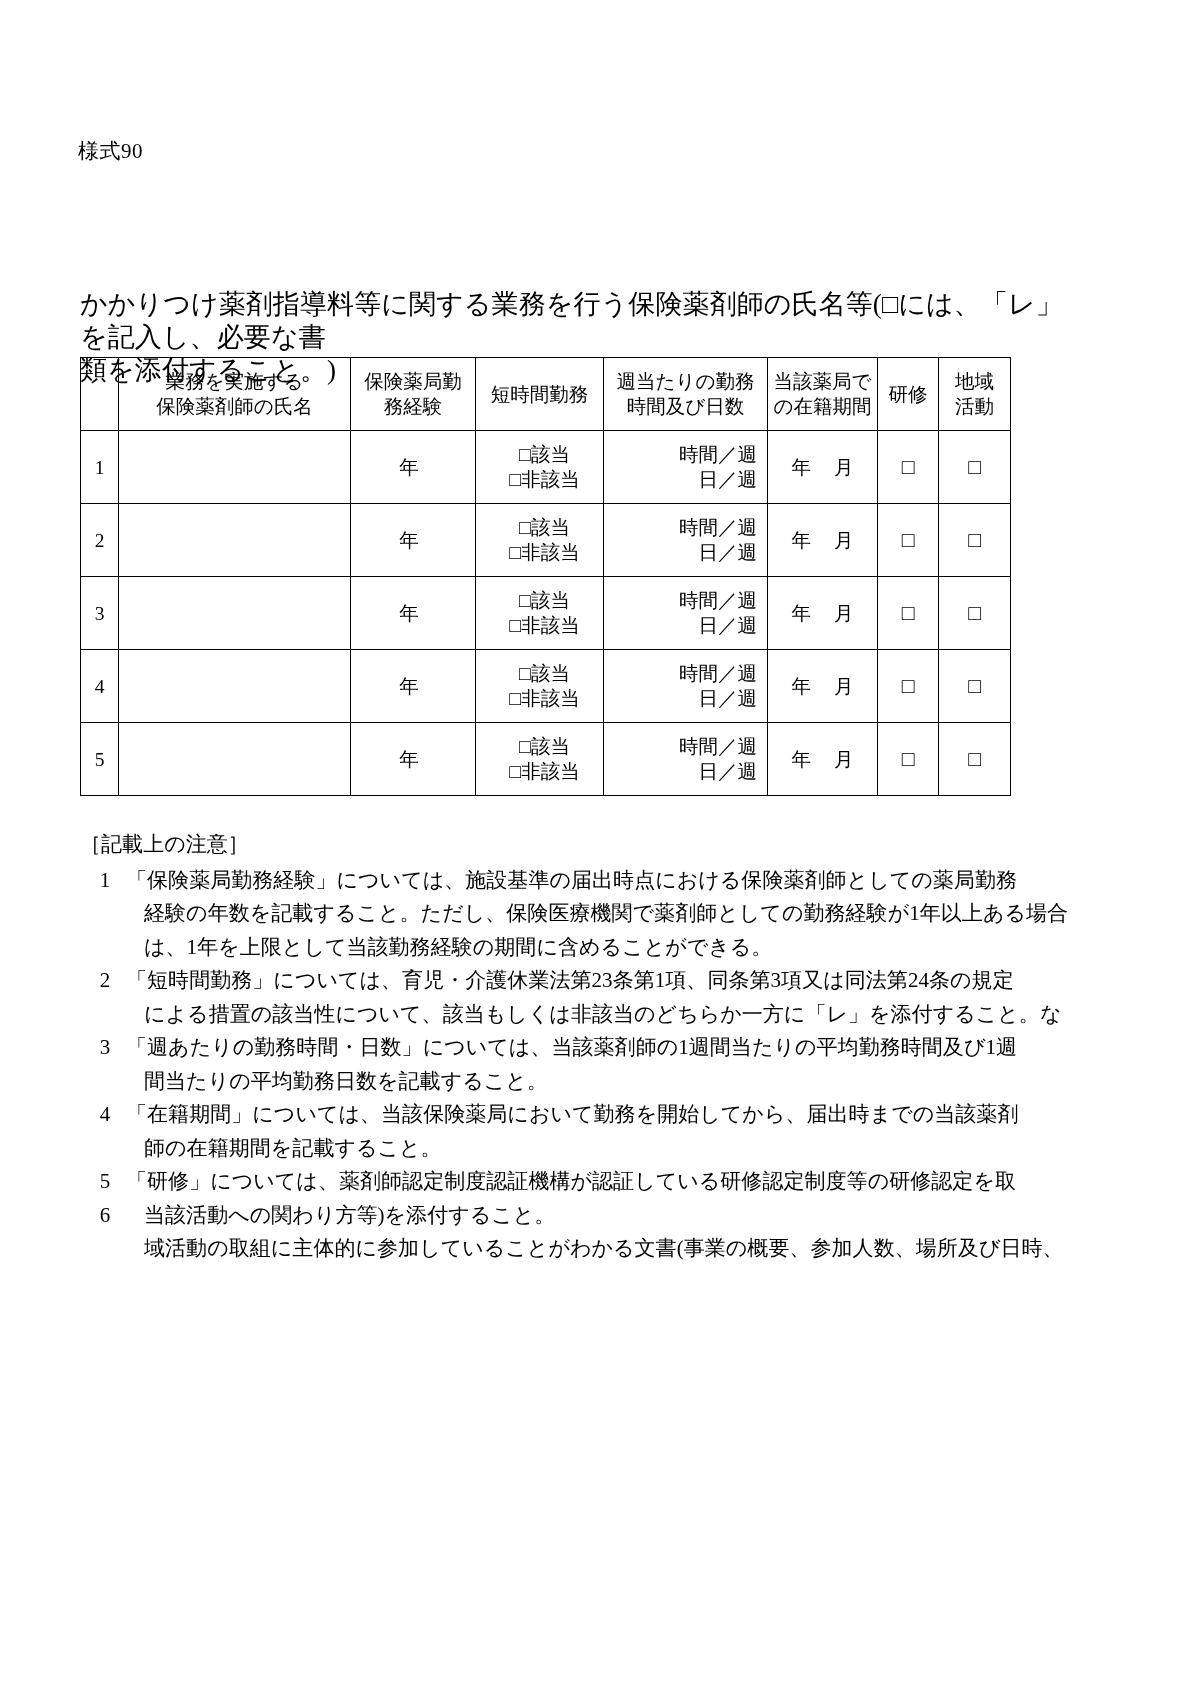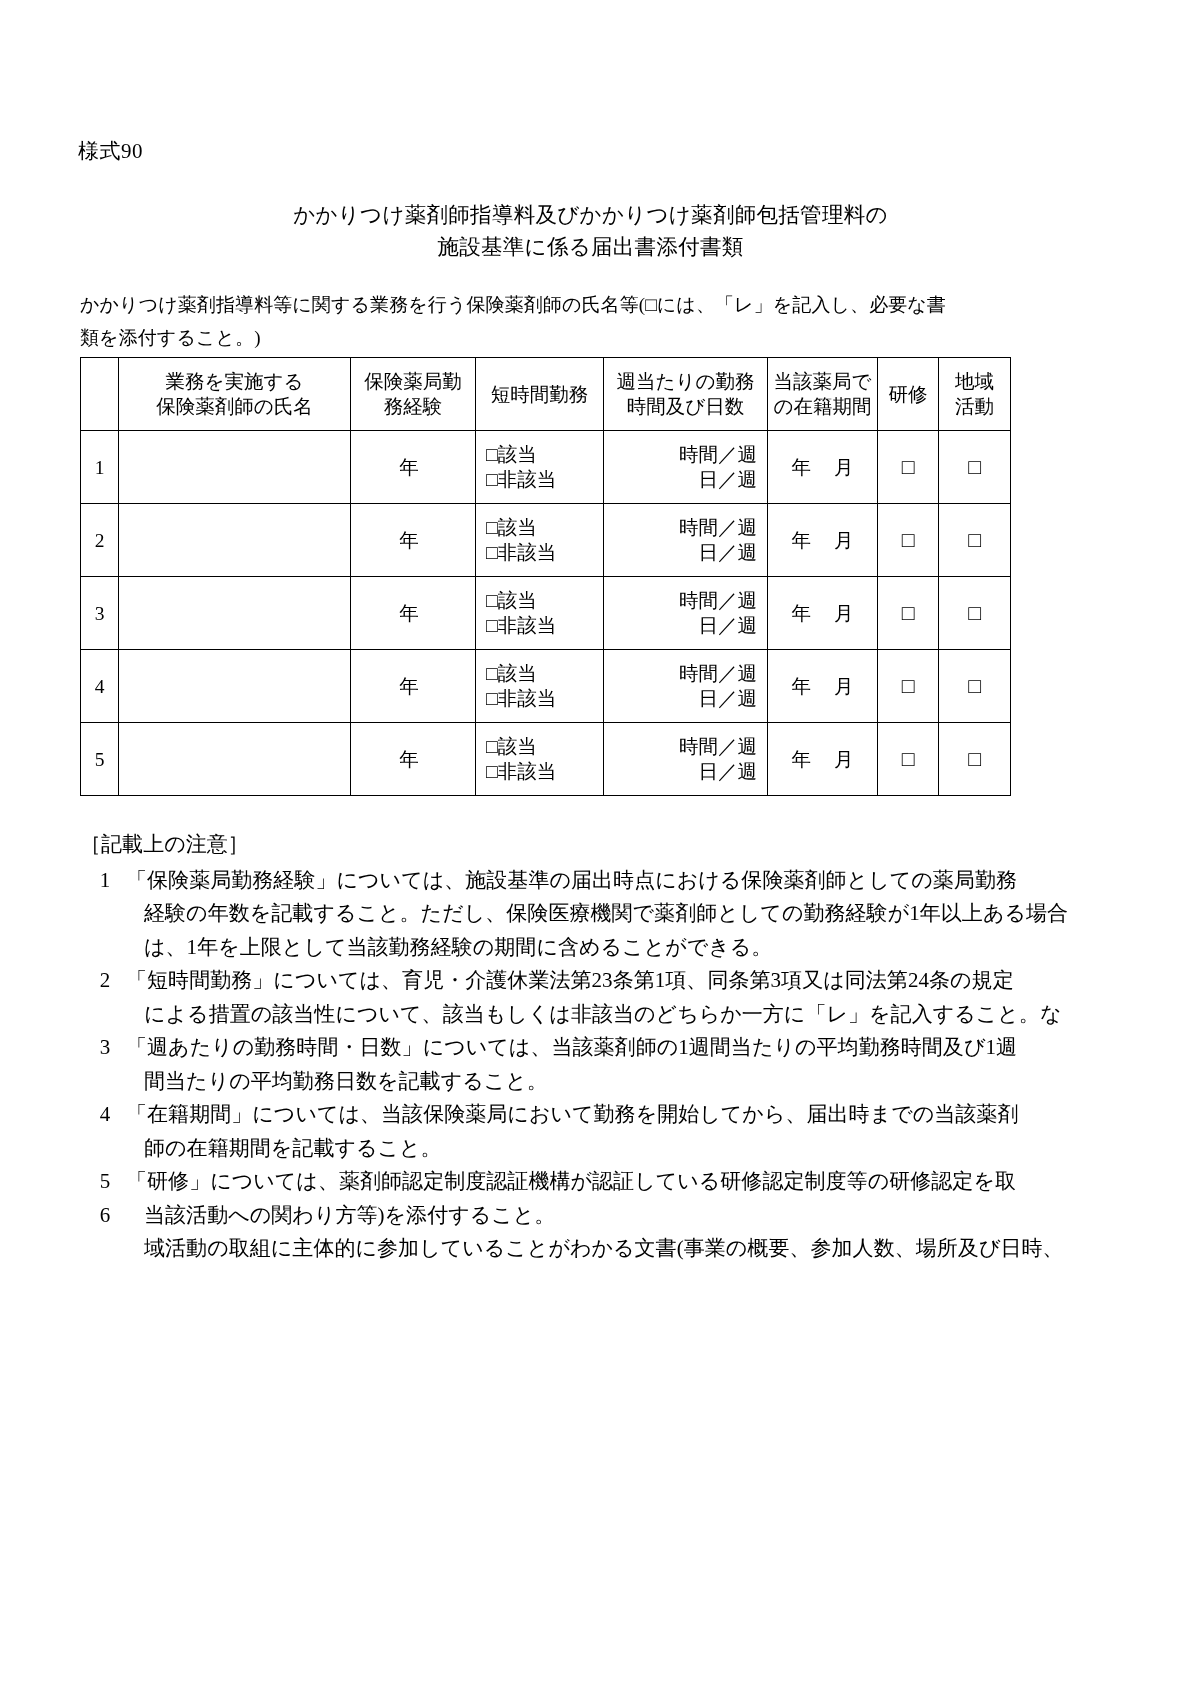--- a/index.html
+++ b/index.html
@@ -48,21 +48,21 @@
     letter-spacing: 0.3px;
   }
   .title-line { white-space: nowrap; }
 
   
   .lead {
     position: absolute;
     left: 80px;
     top: 288px;
     width: 1010px;
-    font-size: 19px;
+    font-size: 27px;
     line-height: 33px;
     letter-spacing: 0.1px;
   }
   .lead .l2 { display: block; }
 
   
   .tbl-wrap {
     position: absolute;
     left: 80px;
     top: 357px;
@@ -102,21 +102,21 @@
   .cell-right {
     text-align: right;
     padding-right: 8px !important;
   }
   .cell-left {
     text-align: left;
     padding-left: 10px !important;
   }
   .stack {
     display: block;
-    text-align: left;
+    text-align: center;
     padding-left: 10px;
   }
   .stack span { display: block; white-space: nowrap; }
   .stack-right {
     display: block;
     text-align: right;
     padding-right: 10px;
   }
   .stack-right span { display: block; white-space: nowrap; }
   .tenure-inner {
@@ -163,24 +163,20 @@
   }
   .note-body .cont { display: block; padding-left: 18px; }
 </style>
 </head>
 <body>
 
 <div class="page">
 
   <div class="form-no">様式90</div>
 
-  <div class="title-block">
-    <div class="title-line">かかりつけ薬剤師指導料及びかかりつけ薬剤師包括管理料の</div>
-    <div class="title-line">施設基準に係る届出書添付書類</div>
-  </div>
 
   <div class="lead">
     <span class="l1">かかりつけ薬剤指導料等に関する業務を行う保険薬剤師の氏名等(□には、「レ」を記入し、必要な書</span>
     <span class="l2">類を添付すること。)</span>
   </div>
 
   <div class="tbl-wrap">
     <table class="form">
       <colgroup>
         <col class="c-no">
@@ -364,21 +360,21 @@
         <span>「保険薬局勤務経験」については、施設基準の届出時点における保険薬剤師としての薬局勤務</span>
         <span class="cont">経験の年数を記載すること。ただし、保険医療機関で薬剤師としての勤務経験が1年以上ある場合</span>
         <span class="cont">は、1年を上限として当該勤務経験の期間に含めることができる。</span>
       </div>
     </div>
 
     <div class="note">
       <div class="note-num">2</div>
       <div class="note-body">
         <span>「短時間勤務」については、育児・介護休業法第23条第1項、同条第3項又は同法第24条の規定</span>
-        <span class="cont">による措置の該当性について、該当もしくは非該当のどちらか一方に「レ」を記入すること。な</span>
+        <span class="cont">による措置の該当性について、該当もしくは非該当のどちらか一方に「レ」を添付すること。な</span>
       </div>
     </div>
 
     <div class="note">
       <div class="note-num">3</div>
       <div class="note-body">
         <span>「週あたりの勤務時間・日数」については、当該薬剤師の1週間当たりの平均勤務時間及び1週</span>
         <span class="cont">間当たりの平均勤務日数を記載すること。</span>
       </div>
     </div>

